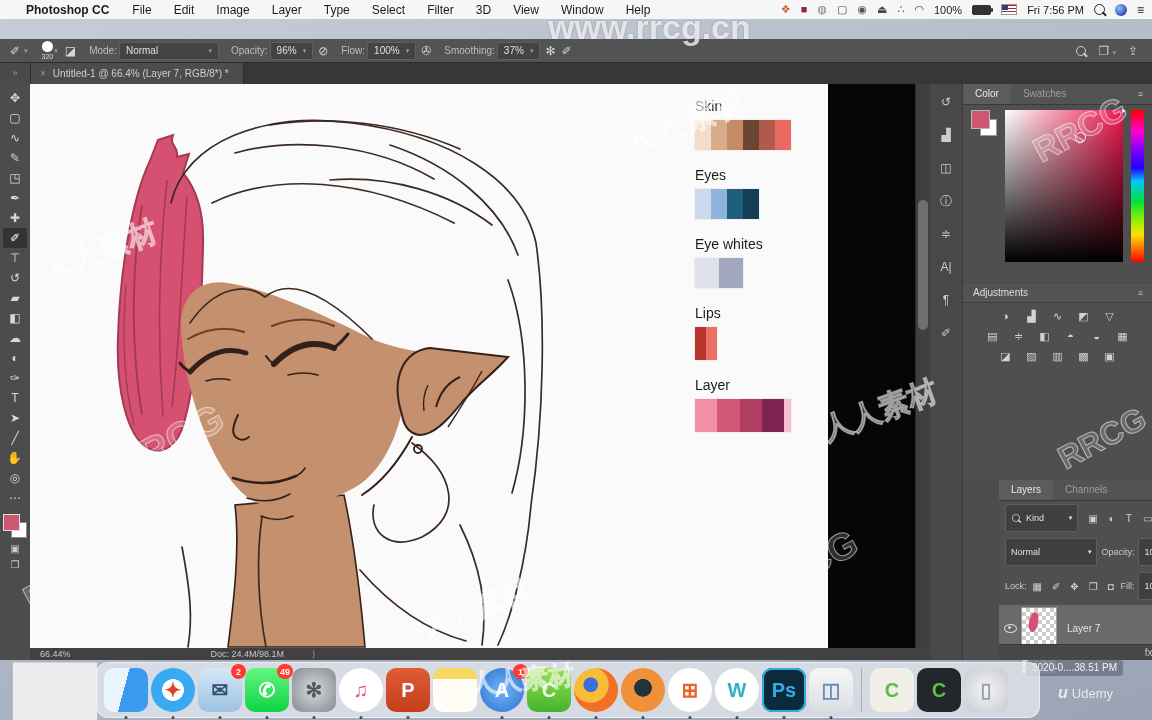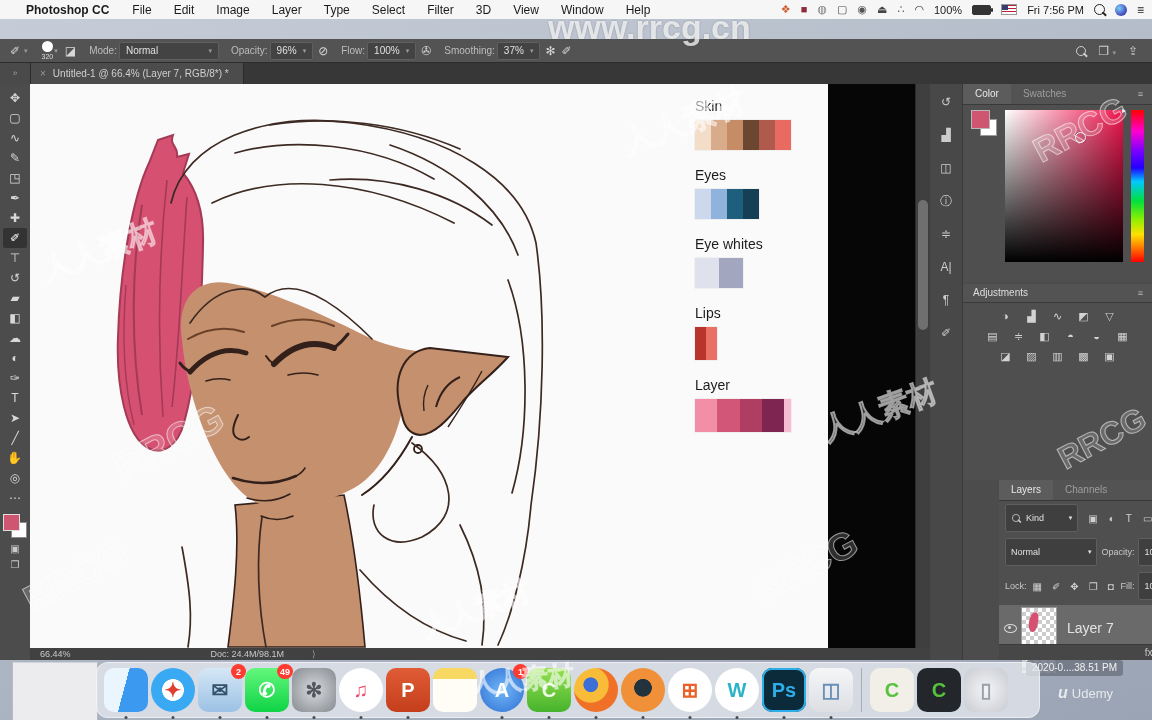--- a/index.html
+++ b/index.html
@@ -94,21 +94,21 @@
   .lsel{background:#3f3f3f;border:1px solid #5e5e5e;border-radius:2px;display:flex;align-items:center;gap:5px;padding:8px 5px;color:#e0e0e0;}
   .lminiic{color:#d0d0d0;font-size:10px;margin:0 2px;}
   .layer-item{display:flex;align-items:center;height:46px;background:#6a6a6a;margin-top:2px;}
   .eyebox{width:22px;display:flex;justify-content:center;}
   .eye{width:11px;height:7px;border:1px solid #d8d8d8;border-radius:50%;position:relative;}
   .eye:after{content:"";position:absolute;left:3px;top:1px;width:3px;height:3px;border-radius:50%;background:#d8d8d8;}
   .thumb{width:34px;height:40px;border:1px solid #9a9a9a;background-color:#fff;position:relative;overflow:hidden;
     background-image:linear-gradient(45deg,#ccc 25%,transparent 25%),linear-gradient(-45deg,#ccc 25%,transparent 25%),linear-gradient(45deg,transparent 75%,#ccc 75%),linear-gradient(-45deg,transparent 75%,#ccc 75%);
     background-size:8px 8px;background-position:0 0,0 4px,4px -4px,-4px 0;}
   .thumb .blob{position:absolute;left:7px;top:4px;width:9px;height:20px;background:#d65071;border-radius:60% 40% 50% 50%;transform:rotate(8deg);}
-  .lname{font-size:14px;color:#e3e3e3;margin-left:10px;}
+  .lname{font-size:10px;color:#e3e3e3;margin-left:10px;}
   .layer-part{display:flex;align-items:center;height:22px;margin-top:2px;}
   .thumb2{width:34px;height:18px;margin-left:22px;border:1px solid #9a9a9a;background-color:#fff;
     background-image:linear-gradient(45deg,#ccc 25%,transparent 25%),linear-gradient(-45deg,#ccc 25%,transparent 25%),linear-gradient(45deg,transparent 75%,#ccc 75%),linear-gradient(-45deg,transparent 75%,#ccc 75%);
     background-size:8px 8px;background-position:0 0,0 4px,4px -4px,-4px 0;}
   #layers-bottom{position:absolute;left:0;bottom:0;width:189px;height:16px;background:#474747;display:flex;align-items:center;justify-content:flex-end;gap:0;box-sizing:border-box;border-top:1px solid #3a3a3a;}
   .lb-ic{color:#c6c6c6;font-size:10px;}
   
   #window-frag{left:12px;top:662px;width:84px;height:58px;background:#ececee;border:1px solid #b9b9bf;border-top-color:#d4d4d8;z-index:20;}
   #dock{left:96px;top:662px;width:944px;height:56px;background:rgba(228,232,238,0.78);border:1px solid rgba(255,255,255,0.5);
     border-radius:12px;display:flex;align-items:center;padding:0 7px;box-sizing:border-box;gap:3px;z-index:30;}

